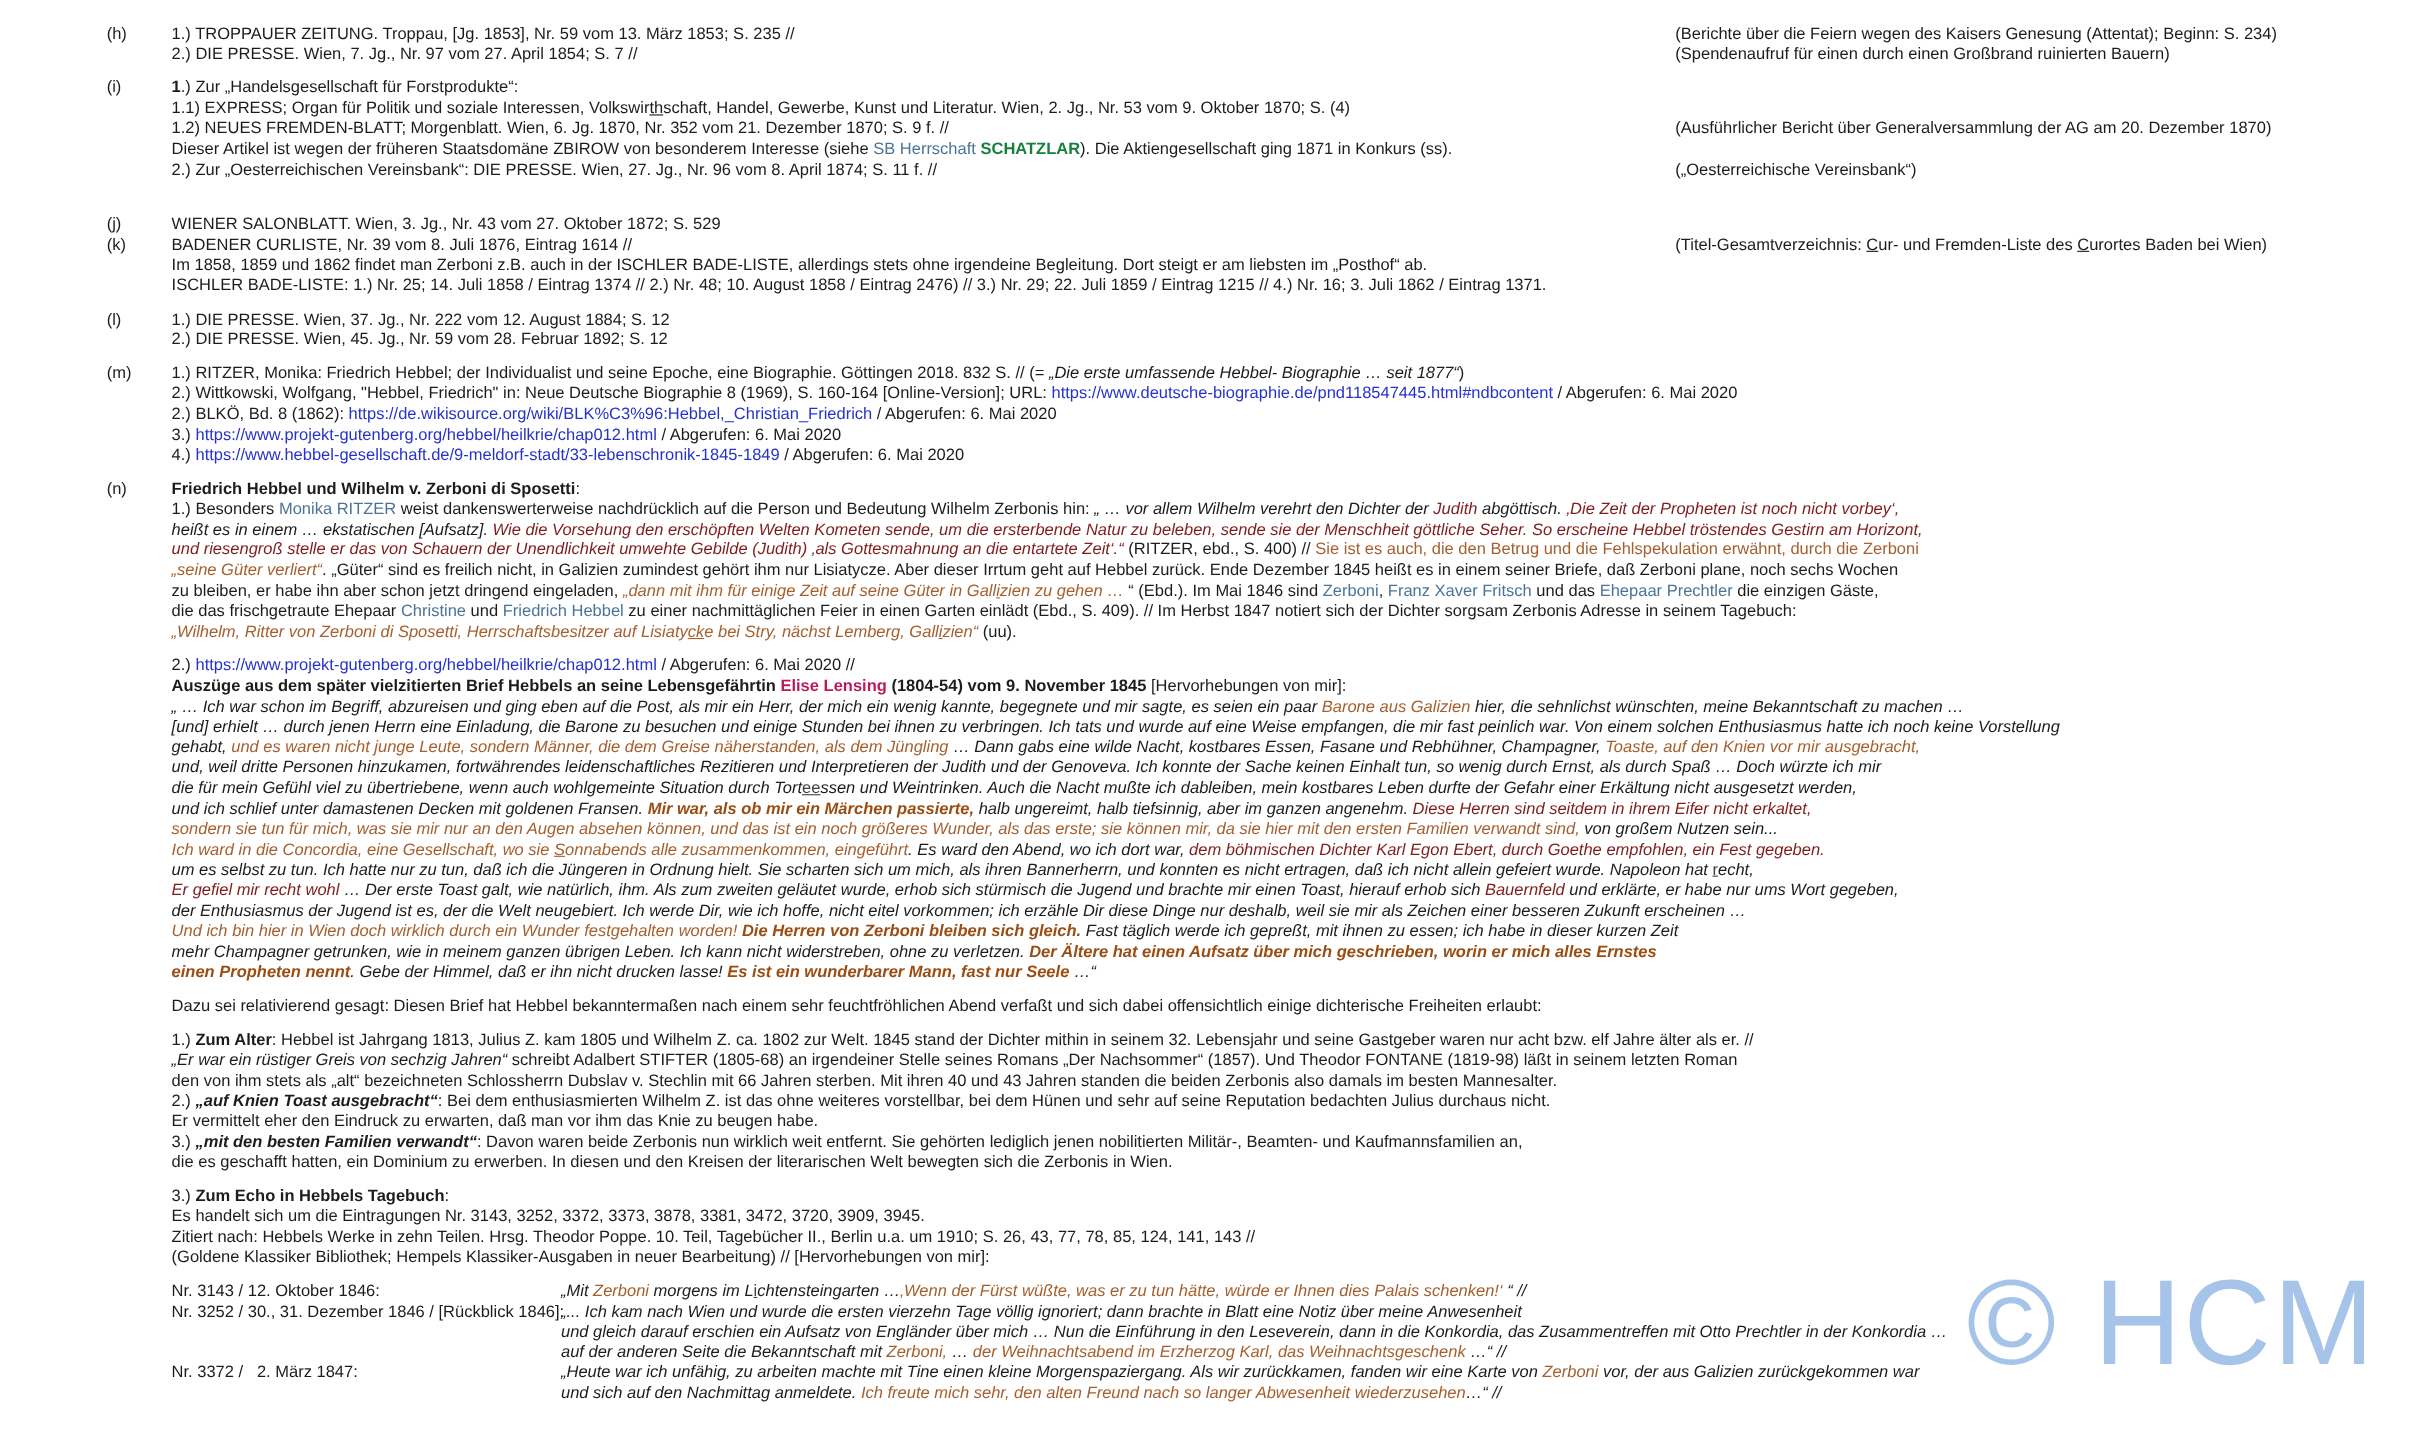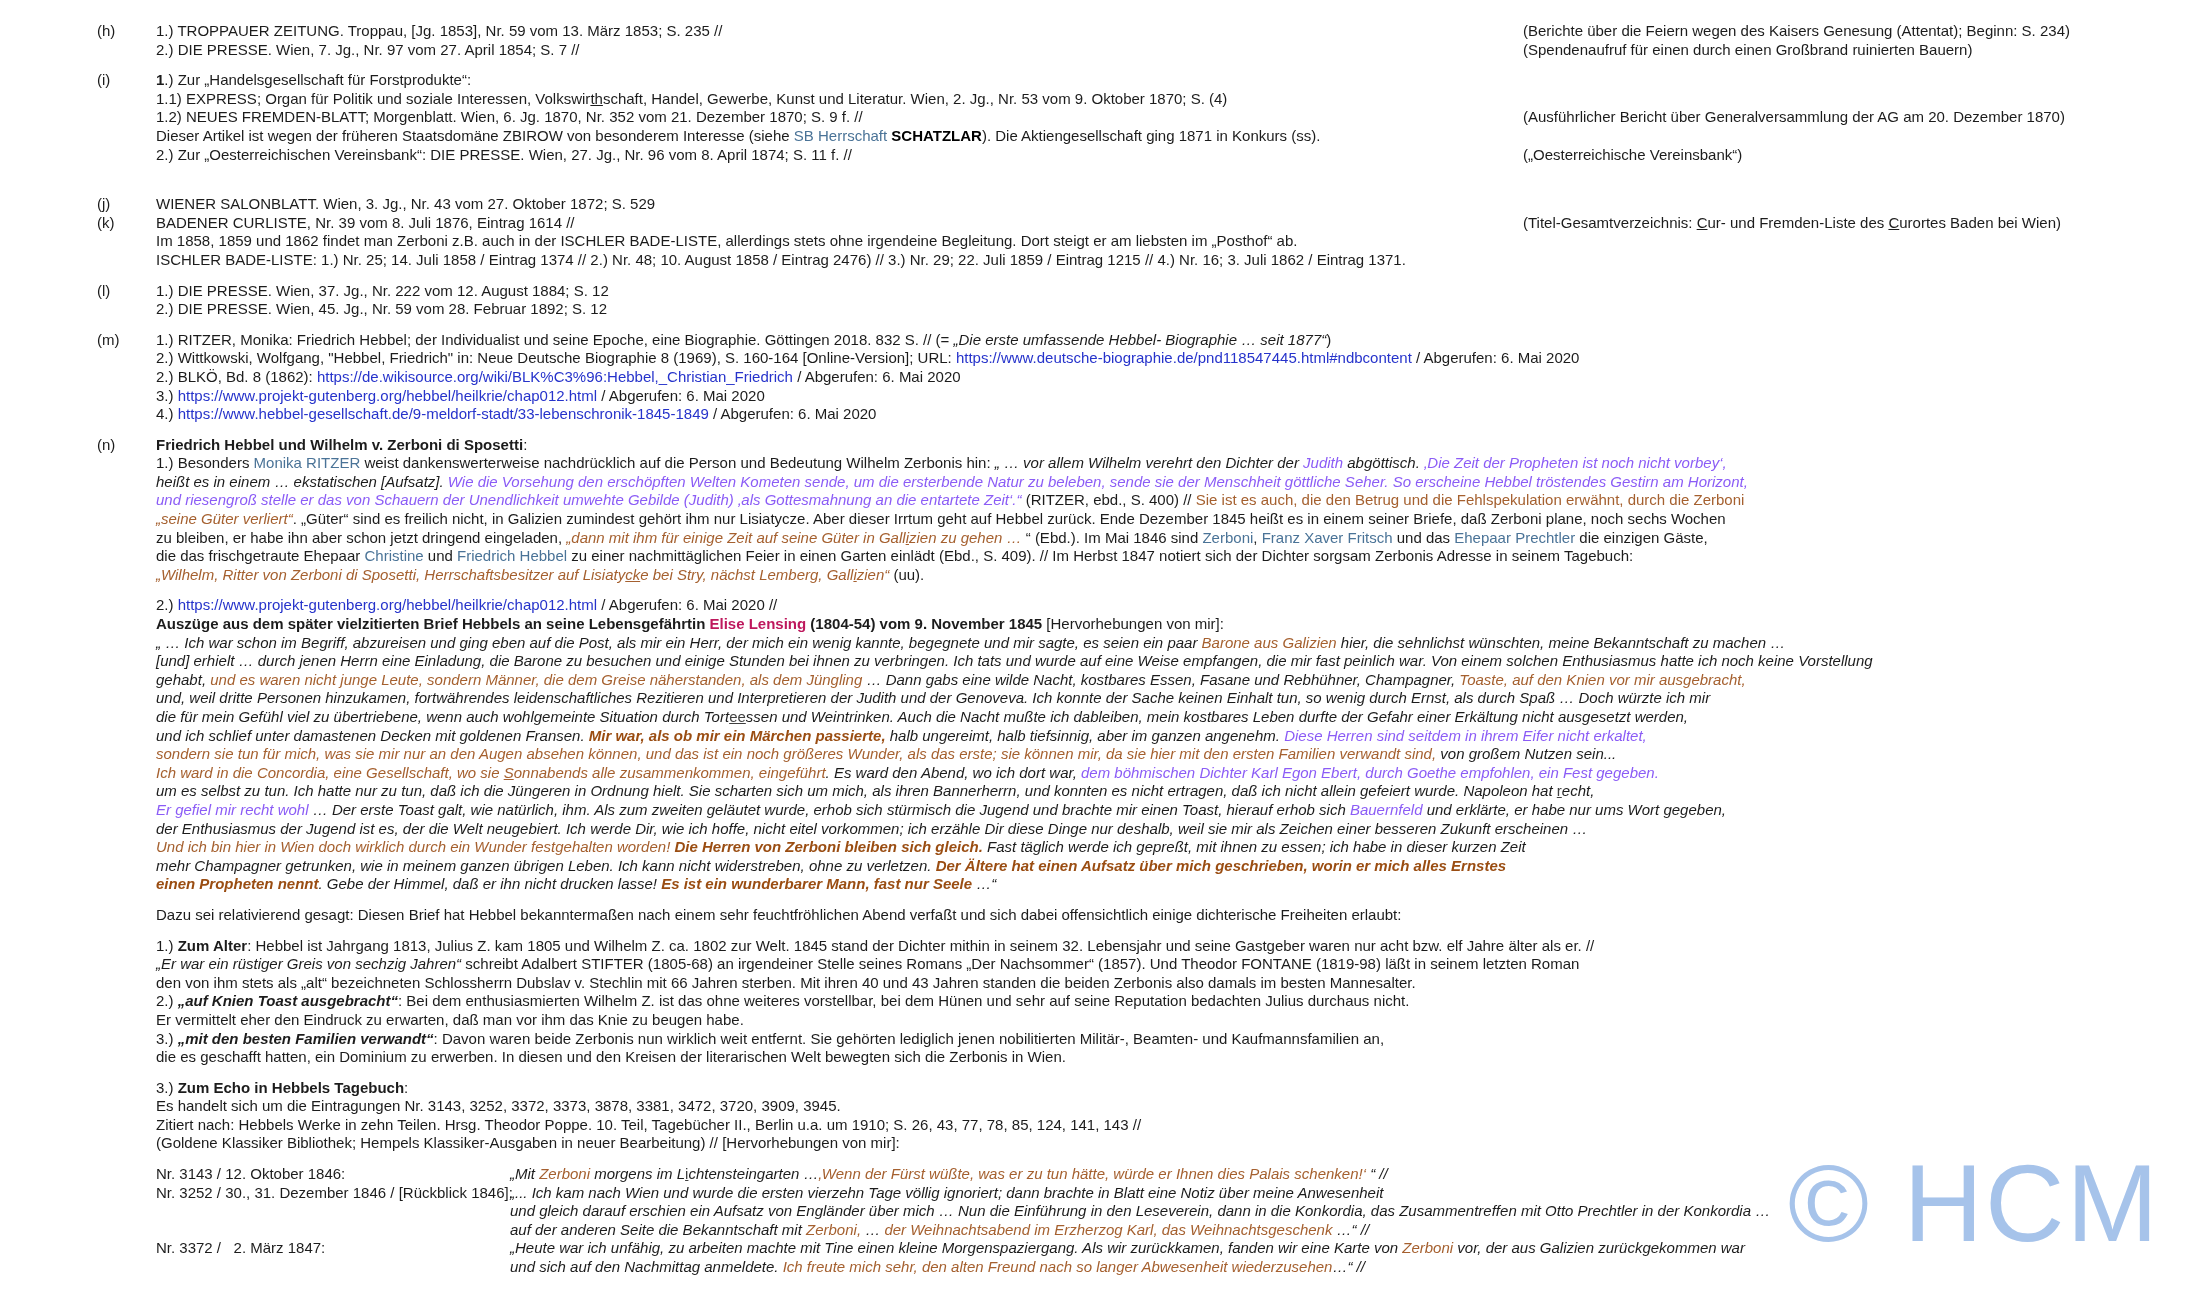--- a/index.html
+++ b/index.html
@@ -20,26 +20,26 @@
   
   .s-t{color:#1c1c1c;}
   .s-b{color:#1c1c1c;font-weight:bold;}
   .s-i{color:#1c1c1c;font-style:italic;}
   .s-bi{color:#1c1c1c;font-weight:bold;font-style:italic;}
   .s-u{color:#1c1c1c;text-decoration:underline;text-align:center;}
   .s-iu{color:#404040;text-decoration:underline;}
   .s-l{color:#2633cb;text-decoration:none;}
   .s-n{color:#4a7397;text-align:right;}
   .s-nb{color:#be185d;font-weight:bold;}
-  .s-ni{color:#8b5cf6;font-style:italic;}
+  .s-ni{color:#7f1d1d;font-style:italic;}
   .s-q{color:#a5602f;font-style:italic;}
   .s-qr{color:#a5602f;}
   .s-qu{color:#a5602f;font-style:italic;text-decoration:underline;}
   .s-qb{color:#9a4d12;font-weight:bold;font-style:italic;}
-  .s-p{color:#000000;font-weight:bold;}
+  .s-p{color:#15803d;font-weight:bold;}
   #watermark{
     position:absolute;left:1788px;top:1148px;font-size:110px;line-height:1;
     color:#a6c3ea;white-space:pre;letter-spacing:2px;
   }
 </style>
 </head>
 <body>
 
 <div id="doc">
     <div class="block">

